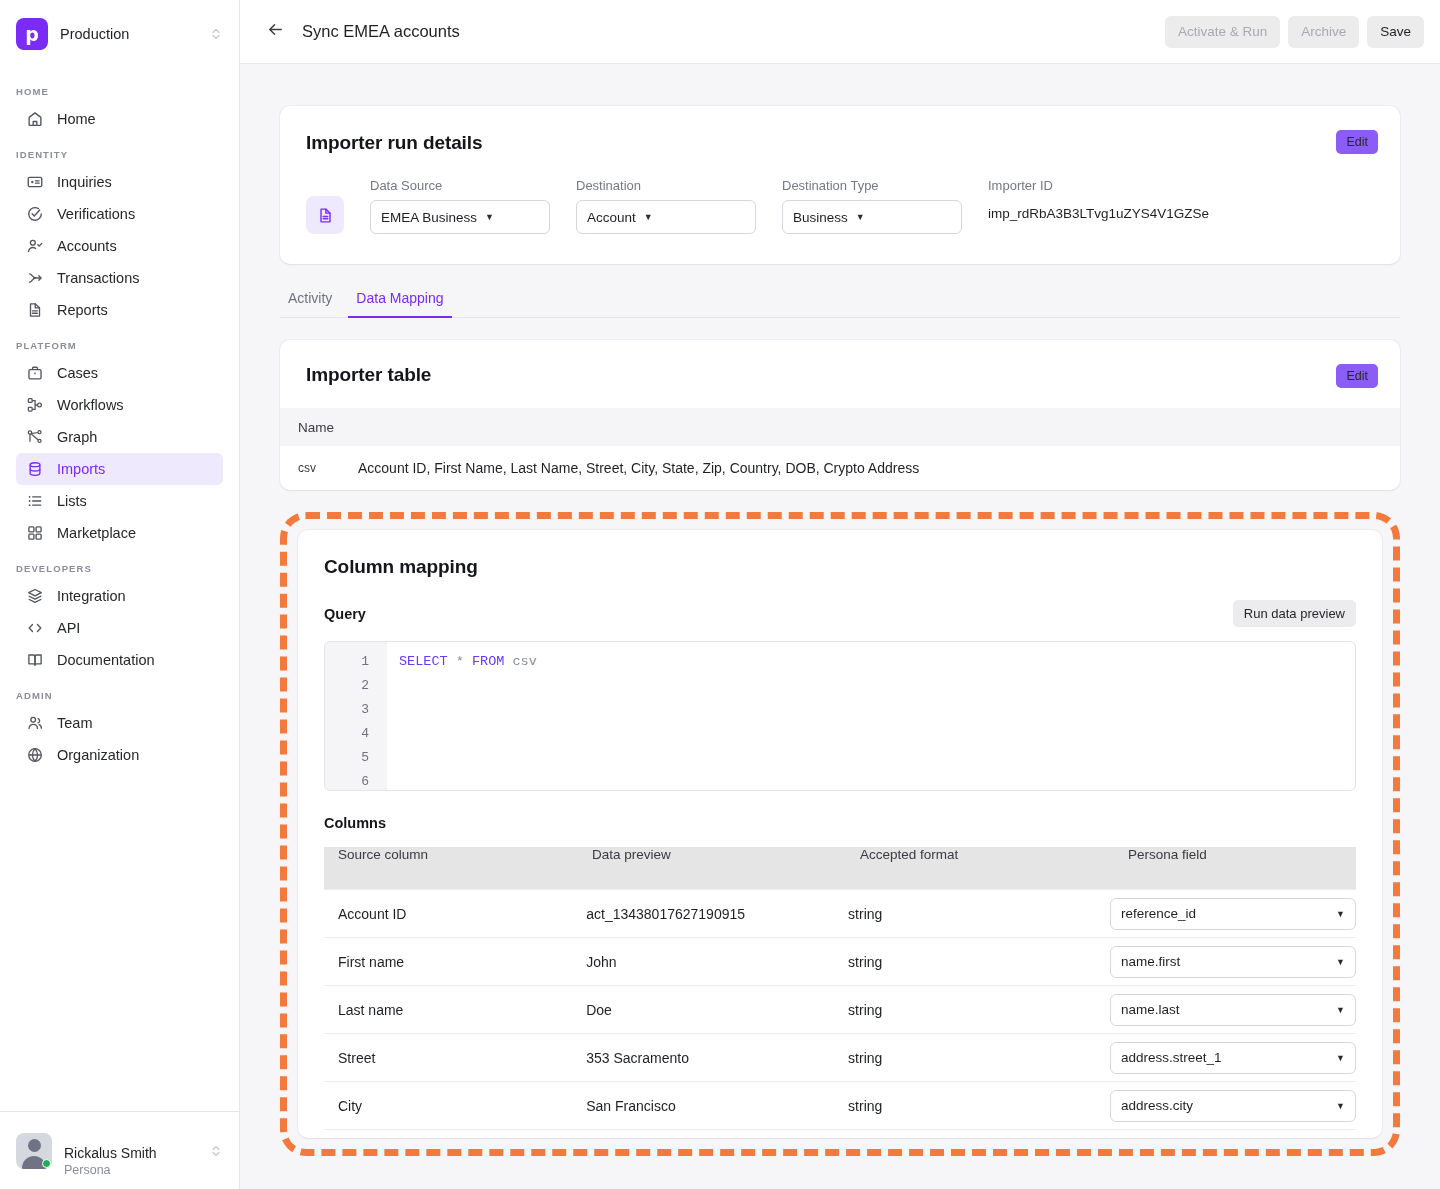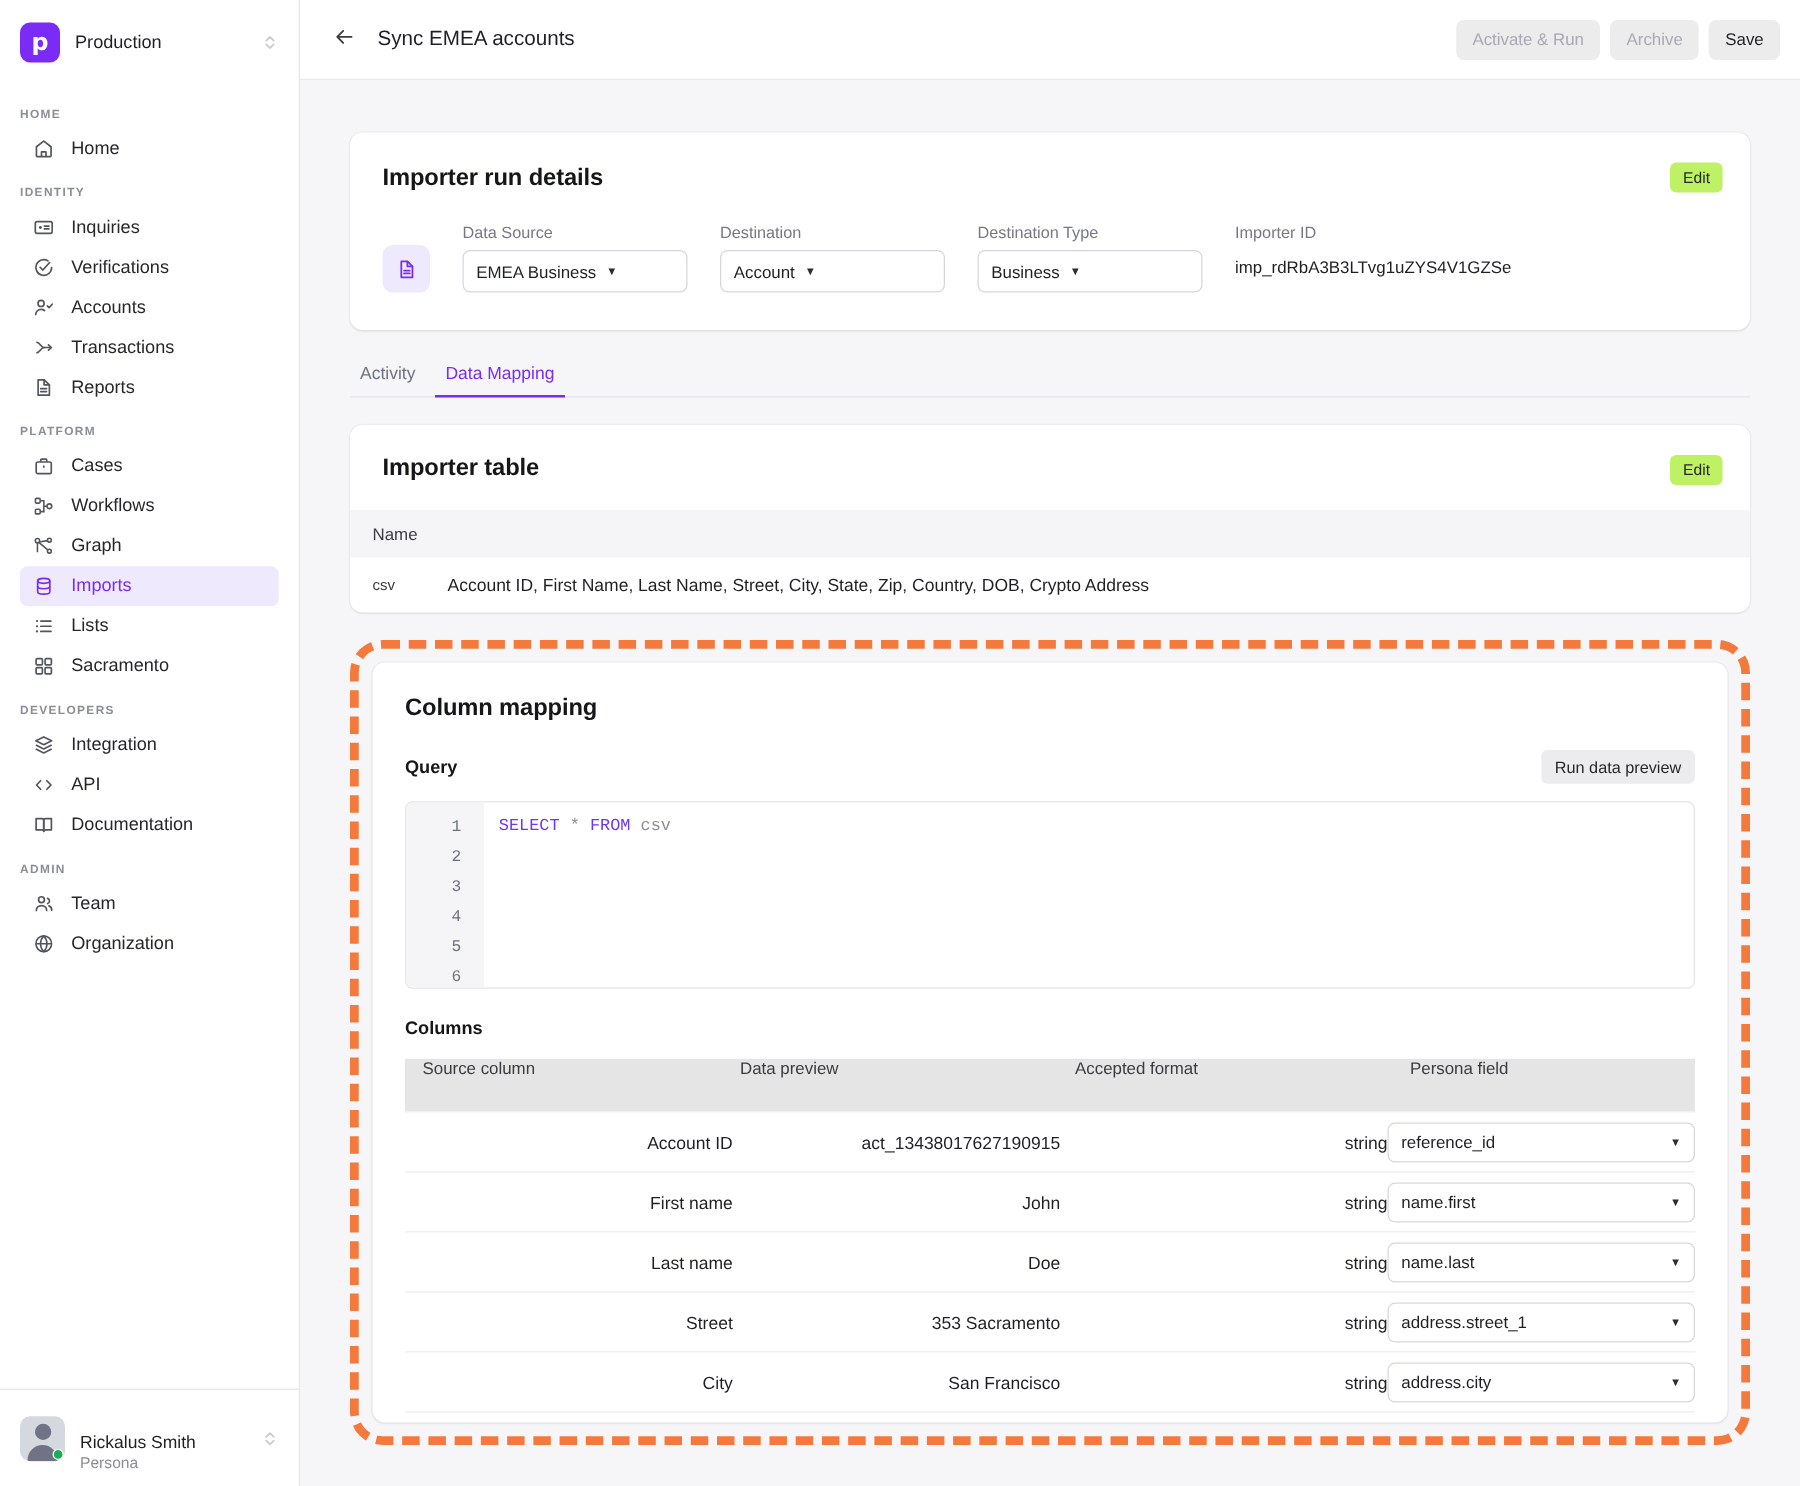--- a/index.html
+++ b/index.html
@@ -95,21 +95,21 @@
   .card {
     background: #fff; border-radius: 10px;
     box-shadow: 0 1px 2px rgba(20,20,40,.06), 0 0 0 1px rgba(20,20,40,.035);
   }
 
   
   .run-details { margin-top: 42px; padding: 26px 26px 30px 26px; position: relative; }
   .card-title { font-size: 19px; font-weight: 700; color: #15161a; letter-spacing: -.1px; }
   .edit-btn {
     position: absolute; right: 22px; top: 24px;
-    background: #bef264; color: #26272b; border-radius: 5px;
+    background: #8b5cf6; color: #26272b; border-radius: 5px;
     font-size: 12.5px; padding: 5px 10px; border: none; cursor: pointer;
     font-family: "Liberation Sans", sans-serif;
   }
   .run-row { display: flex; align-items: flex-start; gap: 0; margin-top: 24px; }
   .doc-badge {
     width: 38px; height: 38px; border-radius: 8px; background: #EFE9FE;
     display: flex; align-items: center; justify-content: center;
     margin-top: 18px; flex: 0 0 38px;
   }
   .field { margin-left: 26px; }
@@ -187,21 +187,21 @@
   .cols-head {
     margin-top: 16px; background: #e5e5e5; height: 42px;
     display: flex; 
   }
   .cols-head > div { font-size: 13.5px; color: #3a3b42; }
   .cols-row {
     height: 48px; display: flex; align-items: center;
     border-top: 1px solid #ededf1;
   }
   .cols-row:first-of-type { border-top: none; }
-  .cols-row > div { font-size: 14px; color: #1f2024; text-align: right; }
+  .cols-row > div { font-size: 14px; color: #1f2024; }
   .c1 { width: 268px; padding-left: 14px; }
   .c2 { width: 268px; }
   .c3 { width: 268px; }
   .c4 { flex: 1; }
   .field-select {
     width: 246px; height: 32px; border: 1px solid #d6d7de; border-radius: 6px;
     display: flex; align-items: center; justify-content: space-between;
     padding: 0 10px; font-size: 13.5px; color: #1f2024; background: #fff; cursor: pointer;
   }
   .field-select .caret { font-size: 9px; color: #2c2d33; }
@@ -344,21 +344,21 @@
       </div>
       <div class="nav-item">
         <span class="ico">
           <svg viewBox="0 0 20 20" width="18" height="18" fill="none" stroke="#53555f" stroke-width="1.5">
             <rect x="3.2" y="3.2" width="5.6" height="5.6" rx="1"></rect>
             <rect x="11.2" y="3.2" width="5.6" height="5.6" rx="1"></rect>
             <rect x="3.2" y="11.2" width="5.6" height="5.6" rx="1"></rect>
             <rect x="11.2" y="11.2" width="5.6" height="5.6" rx="1"></rect>
           </svg>
         </span>
-        <span class="nav-label">Sacramento</span>
+        <span class="nav-label">Marketplace</span>
       </div>
 
       <div class="nav-section-label">DEVELOPERS</div>
       <div class="nav-item">
         <span class="ico">
           <svg viewBox="0 0 20 20" width="18" height="18" fill="none" stroke="#53555f" stroke-width="1.5" stroke-linejoin="round">
             <path d="M10 2.8L17 6.3l-7 3.5-7-3.5z"></path>
             <path d="M3 10l7 3.5 7-3.5"></path>
             <path d="M3 13.6l7 3.5 7-3.5"></path>
           </svg>

